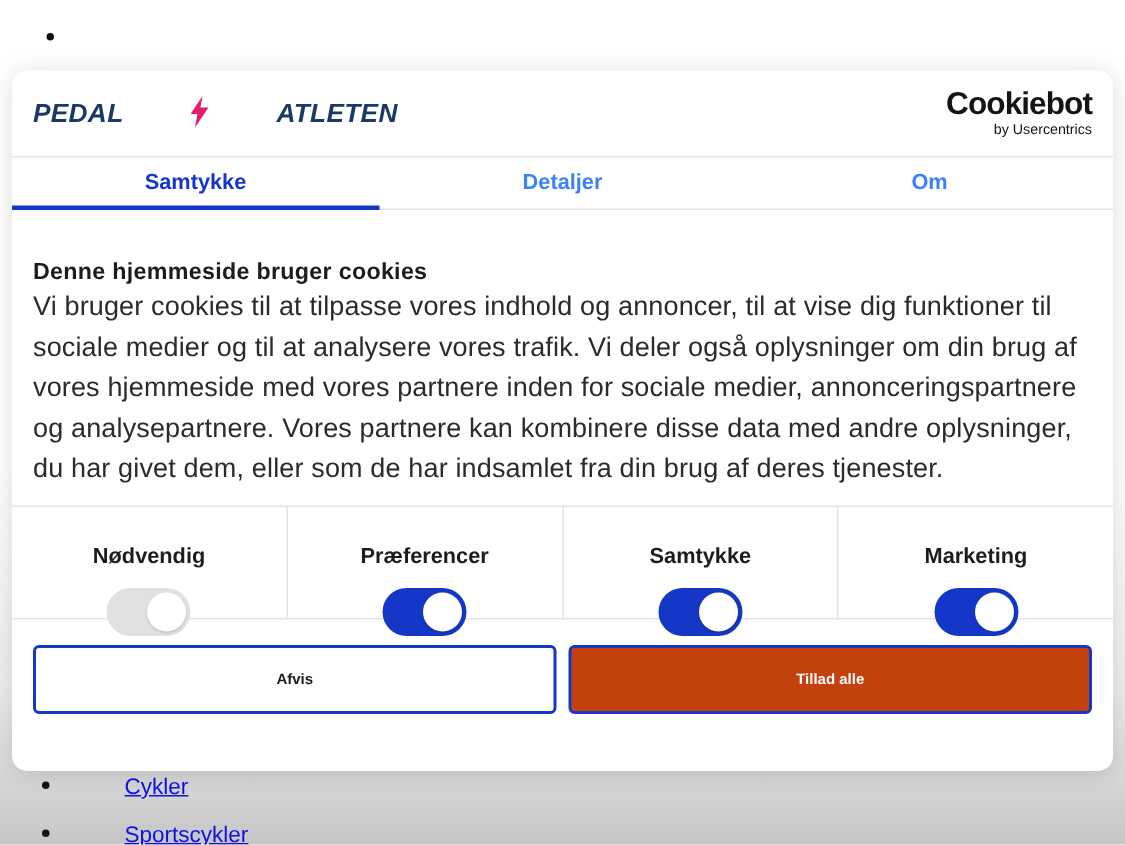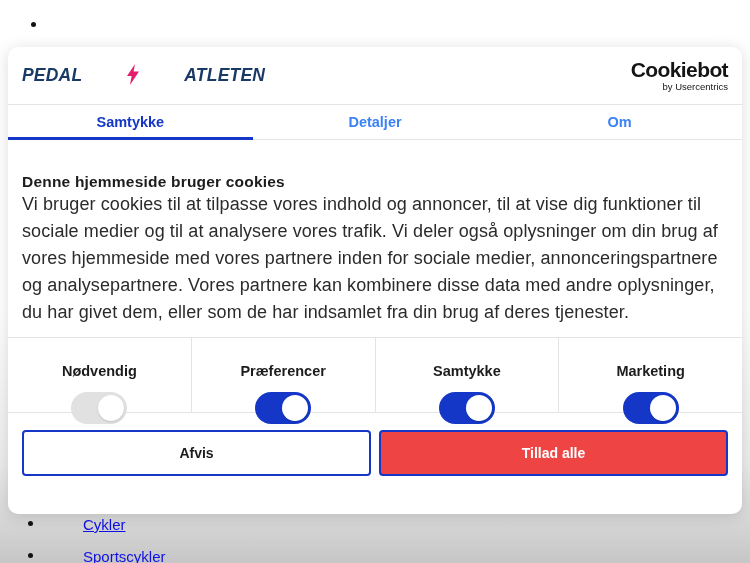--- a/index.html
+++ b/index.html
@@ -86,24 +86,24 @@
     position: absolute; top: 3px; right: 3px; width: 26px; height: 26px;
     border-radius: 50%; background: #ffffff;
     box-shadow: 0 1px 2px rgba(0,0,0,0.15);
   }
 
   
   .buttons { margin: 17px 14px 0 14px; display: flex; gap: 8px; }
   .btn {
     flex: 1; height: 46px; border-radius: 4px;
     font-family: "Liberation Sans", sans-serif;
-    font-size: 14px; font-weight: 700; cursor: pointer; text-align: center;
+    font-size: 10px; font-weight: 700; cursor: pointer; text-align: center;
   }
   .btn.outline { background: #ffffff; border: 2px solid #1437c8; color: #1c1c1c; }
-  .btn.solid   { background: #ef4444; border: 2px solid #1437c8; color: #ffffff; }
+  .btn.solid   { background: #c2410c; border: 2px solid #1437c8; color: #ffffff; }
 </style>
 </head>
 <body>
 
 <div>
   <span class="bg-bullet" style="left:31px; top:22px;"></span>
 
   <span class="bg-bullet" style="left:28px; top:521px;"></span>
   <a class="bg-link" style="top:492px;margin-top:24px;">Cykler</a>
 

